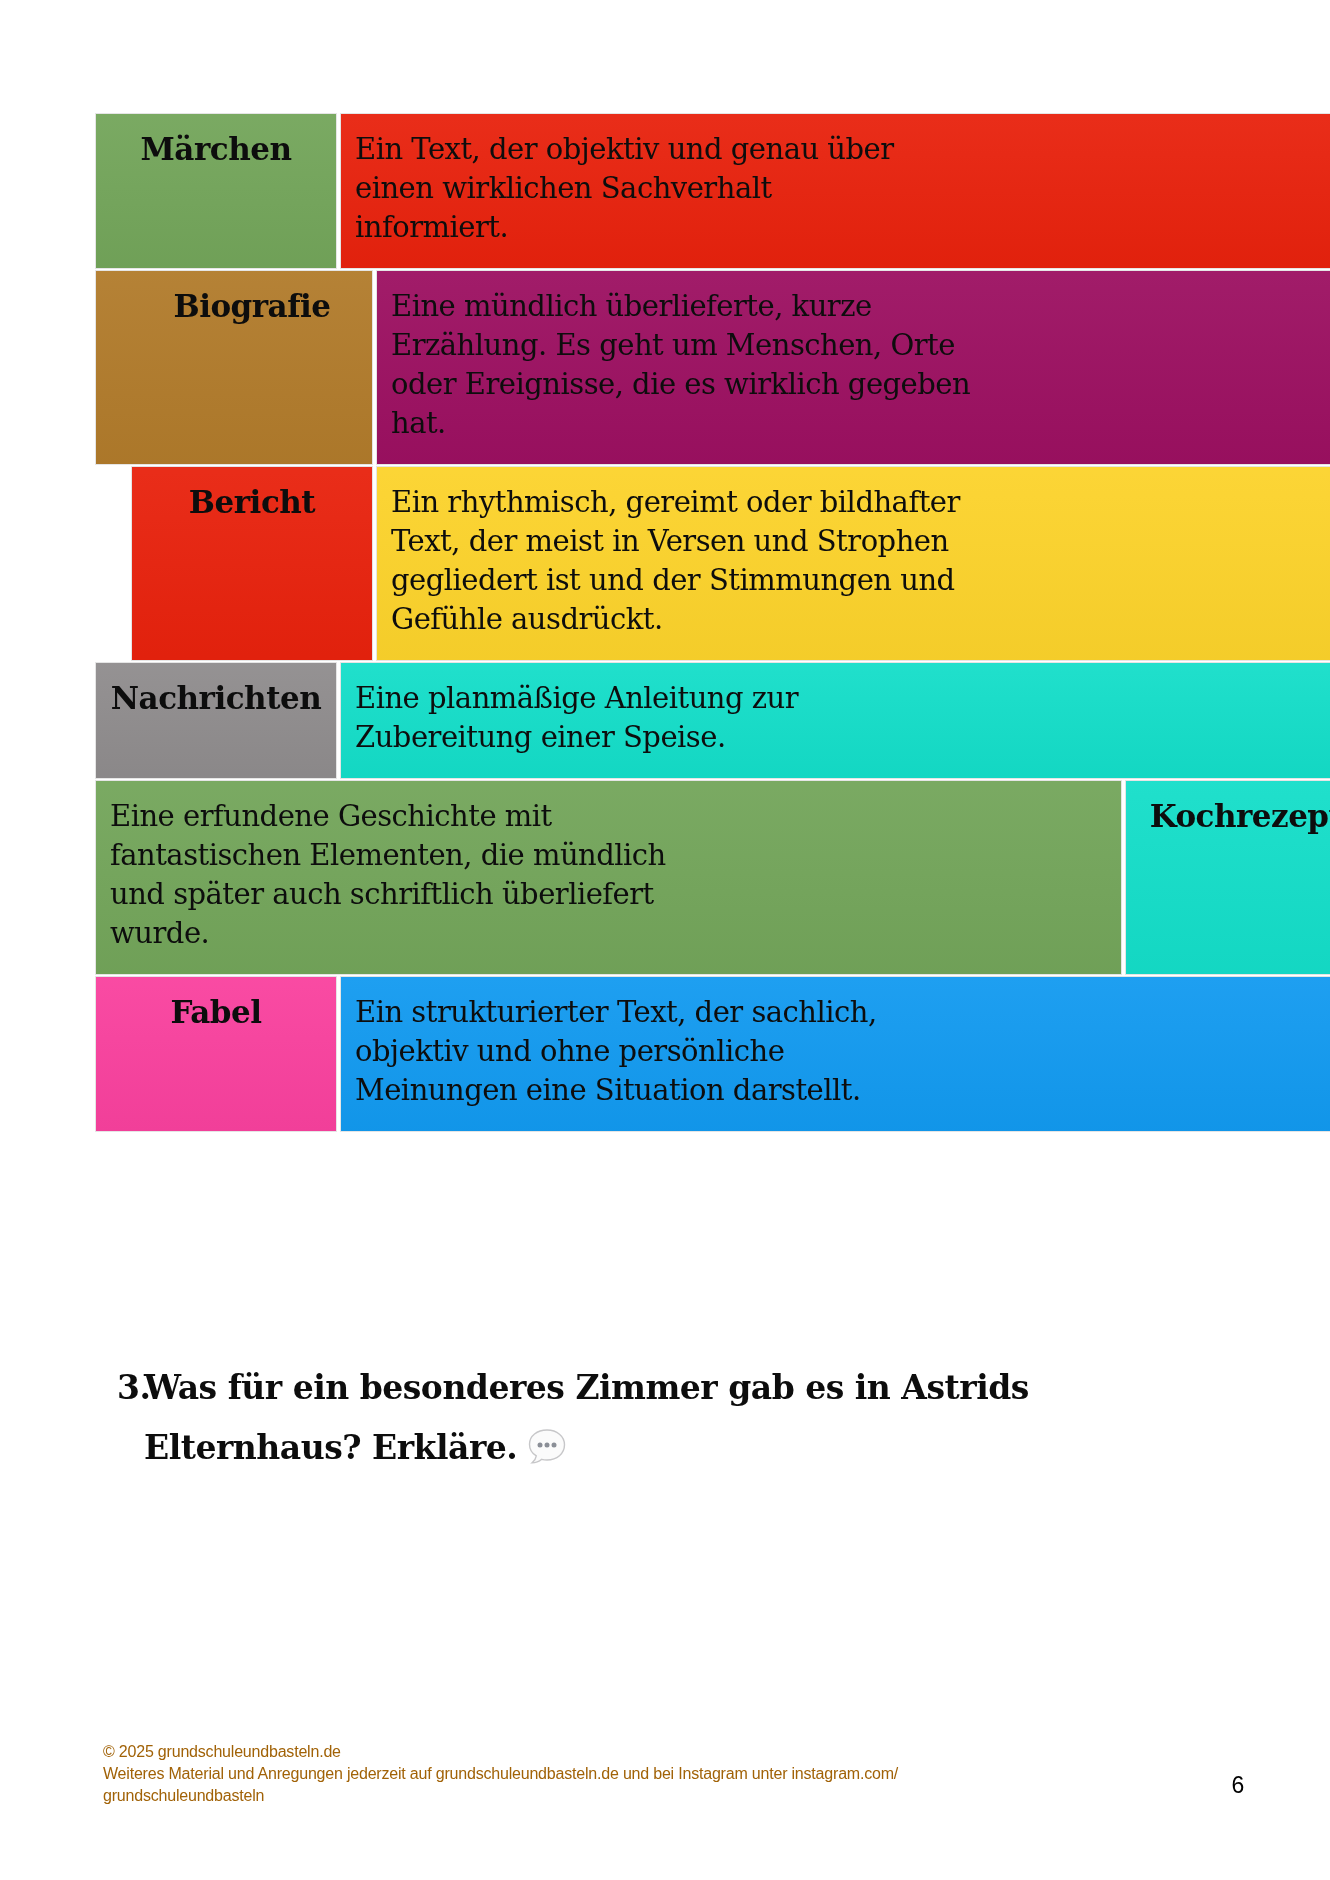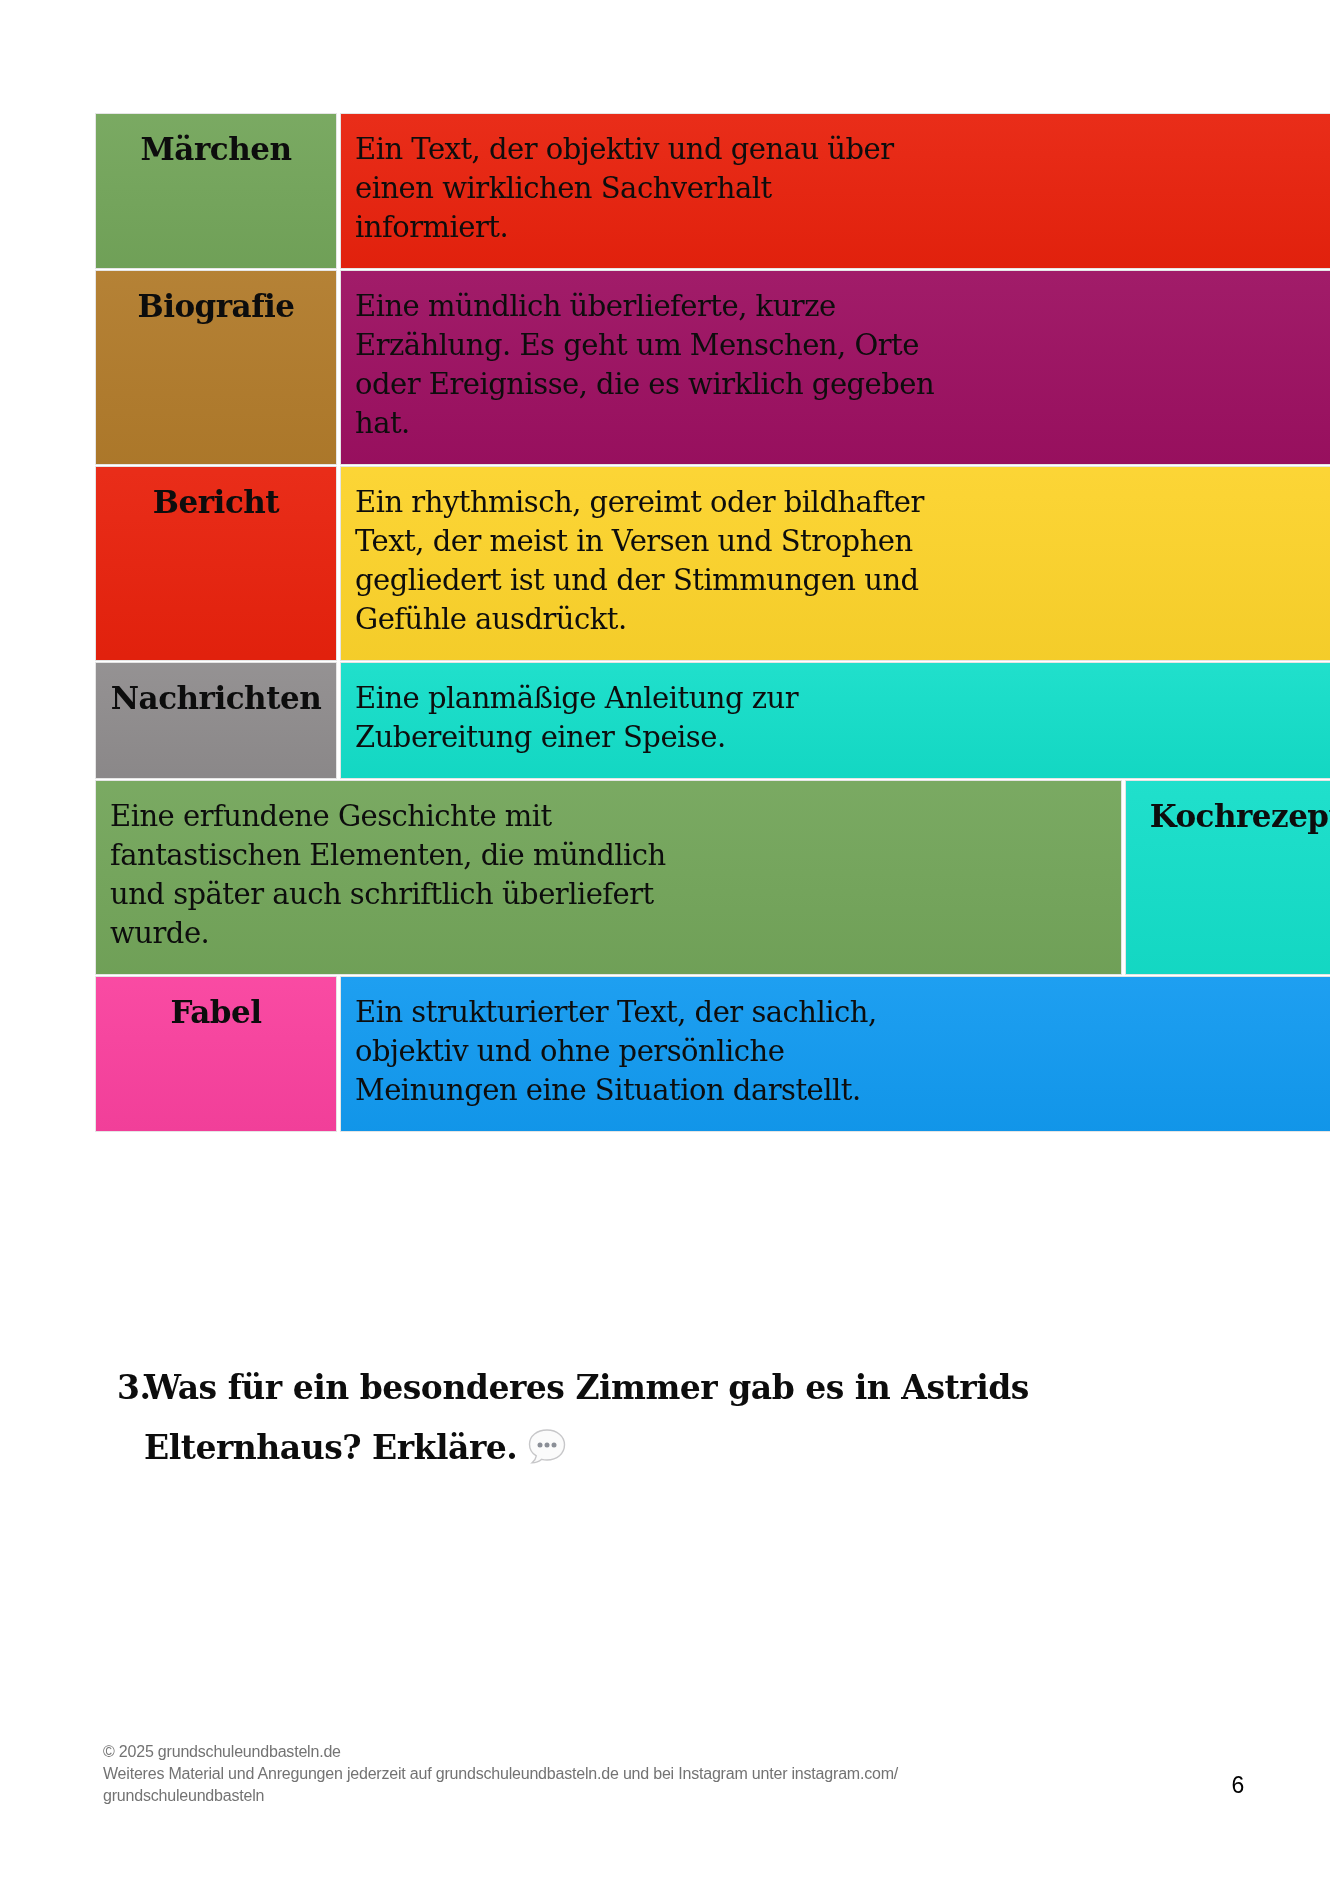--- a/index.html
+++ b/index.html
@@ -86,21 +86,21 @@
   
   .footer {
     position: absolute;
     left: 103px;
     top: 1741px;
     width: 1020px;
     font-family: "Liberation Sans", sans-serif;
     font-size: 16px;
     line-height: 22px;
     letter-spacing: -0.2px;
-    color: #737373;
+    color: #a16207;
   }
   .footer-copyright { white-space: pre-line; }
   .footer-info { white-space: pre-line; }
   .page-number {
     position: absolute;
     left: 1226px;
     top: 1772px;
     width: 24px;
     text-align: center;
     font-family: "Liberation Sans", sans-serif;
@@ -115,30 +115,30 @@
 
   <div class="match-table" id="match-table">
     <div class="match-row">
       <div class="cell label" style="background-color: rgb(115, 165, 90);">Märchen</div>
       <div class="cell desc" style="background-color: rgb(232, 34, 13);">Ein Text, der objektiv und genau über
 einen wirklichen Sachverhalt
 informiert.</div>
     </div>
 
     <div class="match-row">
-      <div class="cell label" style="background-color: rgb(177, 123, 43);">Biografie</div>
+      <div class="cell label" style="background-color: rgb(177, 123, 43); padding-left: 36px;">Biografie</div>
       <div class="cell desc" style="background-color: rgb(156, 16, 97);">Eine mündlich überlieferte, kurze
 Erzählung. Es geht um Menschen, Orte
 oder Ereignisse, die es wirklich gegeben
 hat.</div>
     </div>
 
 
     <div class="match-row">
-      <div class="cell label" style="background-color: rgb(232, 34, 13);">Bericht</div>
+      <div class="cell label" style="background-color: rgb(232, 34, 13); margin-left: 36px;">Bericht</div>
       <div class="cell desc" style="background-color: rgb(252, 211, 43);">Ein rhythmisch, gereimt oder bildhafter
 Text, der meist in Versen und Strophen
 gegliedert ist und der Stimmungen und
 Gefühle ausdrückt.</div>
     </div>
 
     <div class="match-row">
       <div class="cell label" style="background-color: rgb(143, 140, 141);">Nachrichten</div>
       <div class="cell desc" style="background-color: rgb(20, 222, 201);">Eine planmäßige Anleitung zur
 Zubereitung einer Speise.</div>

